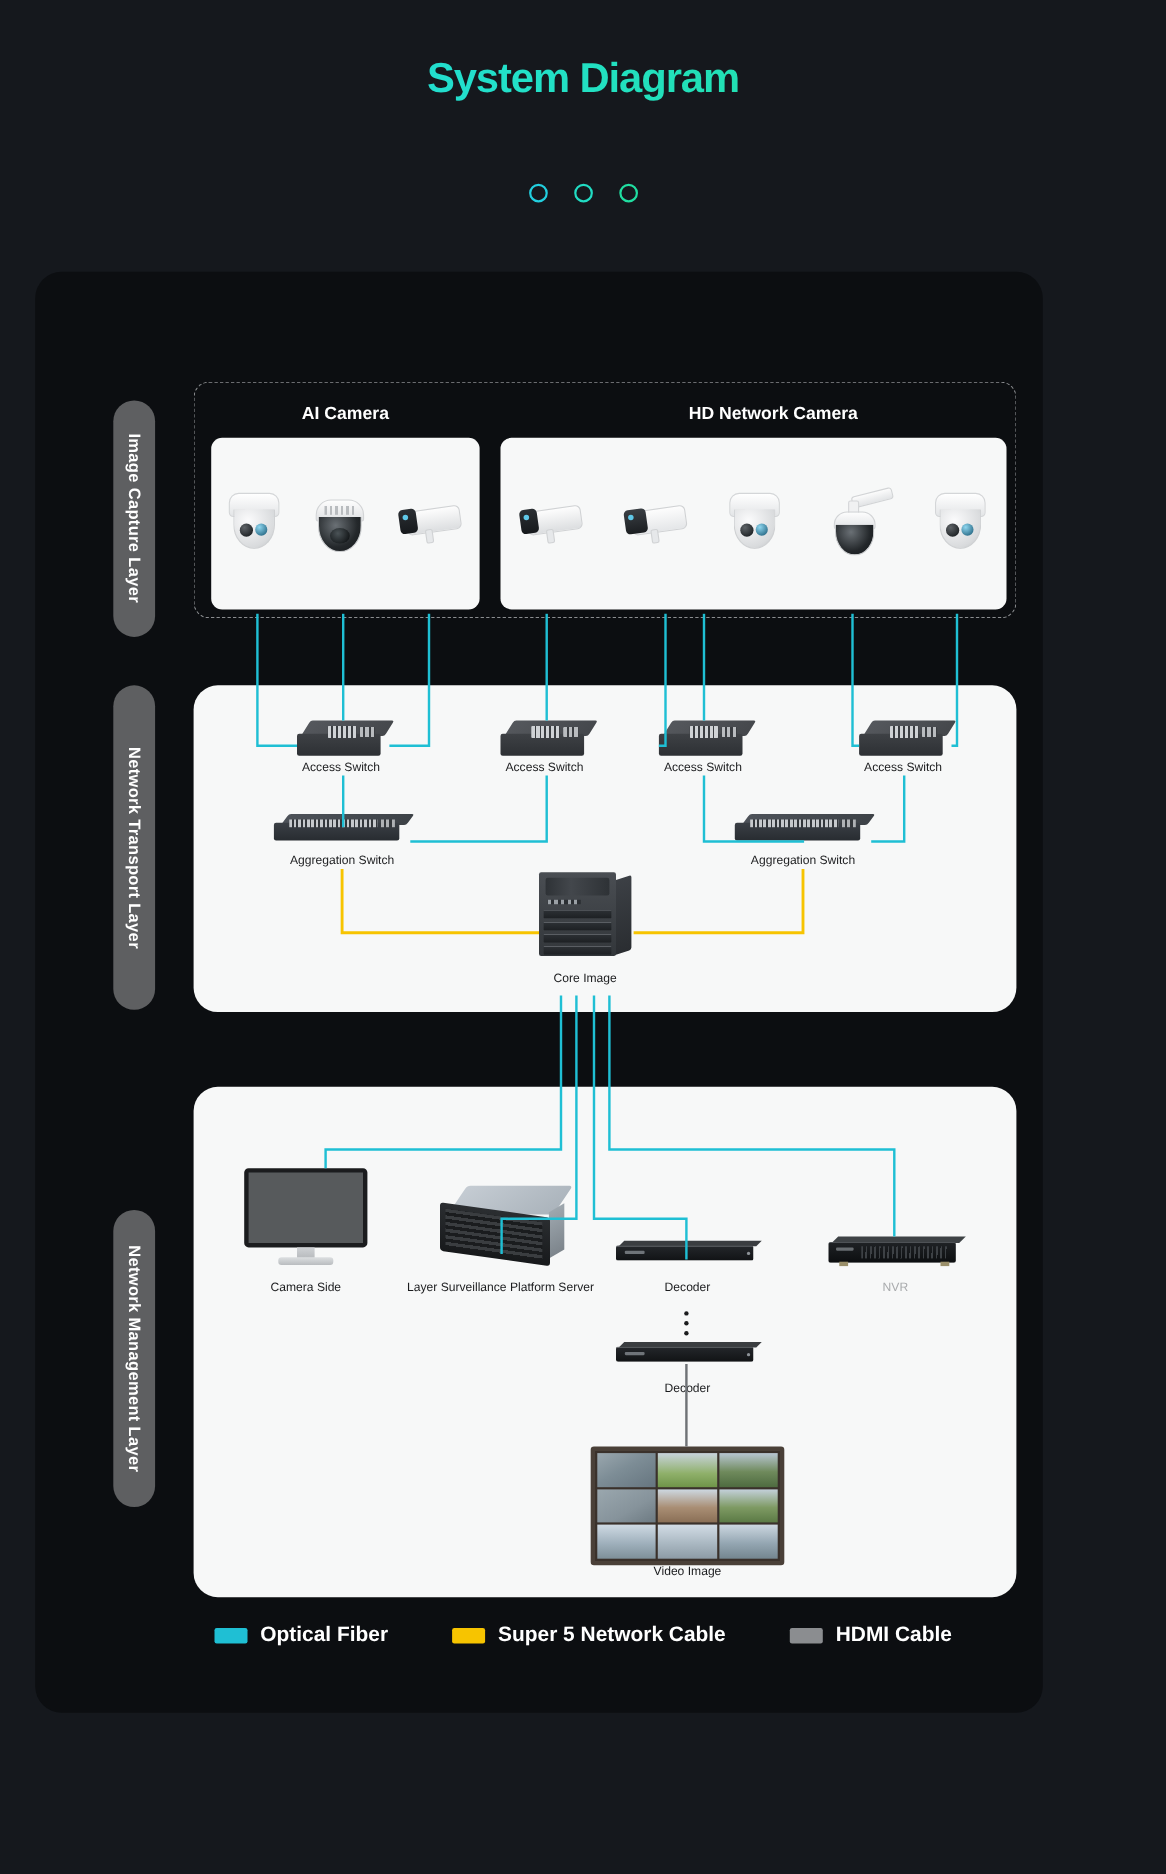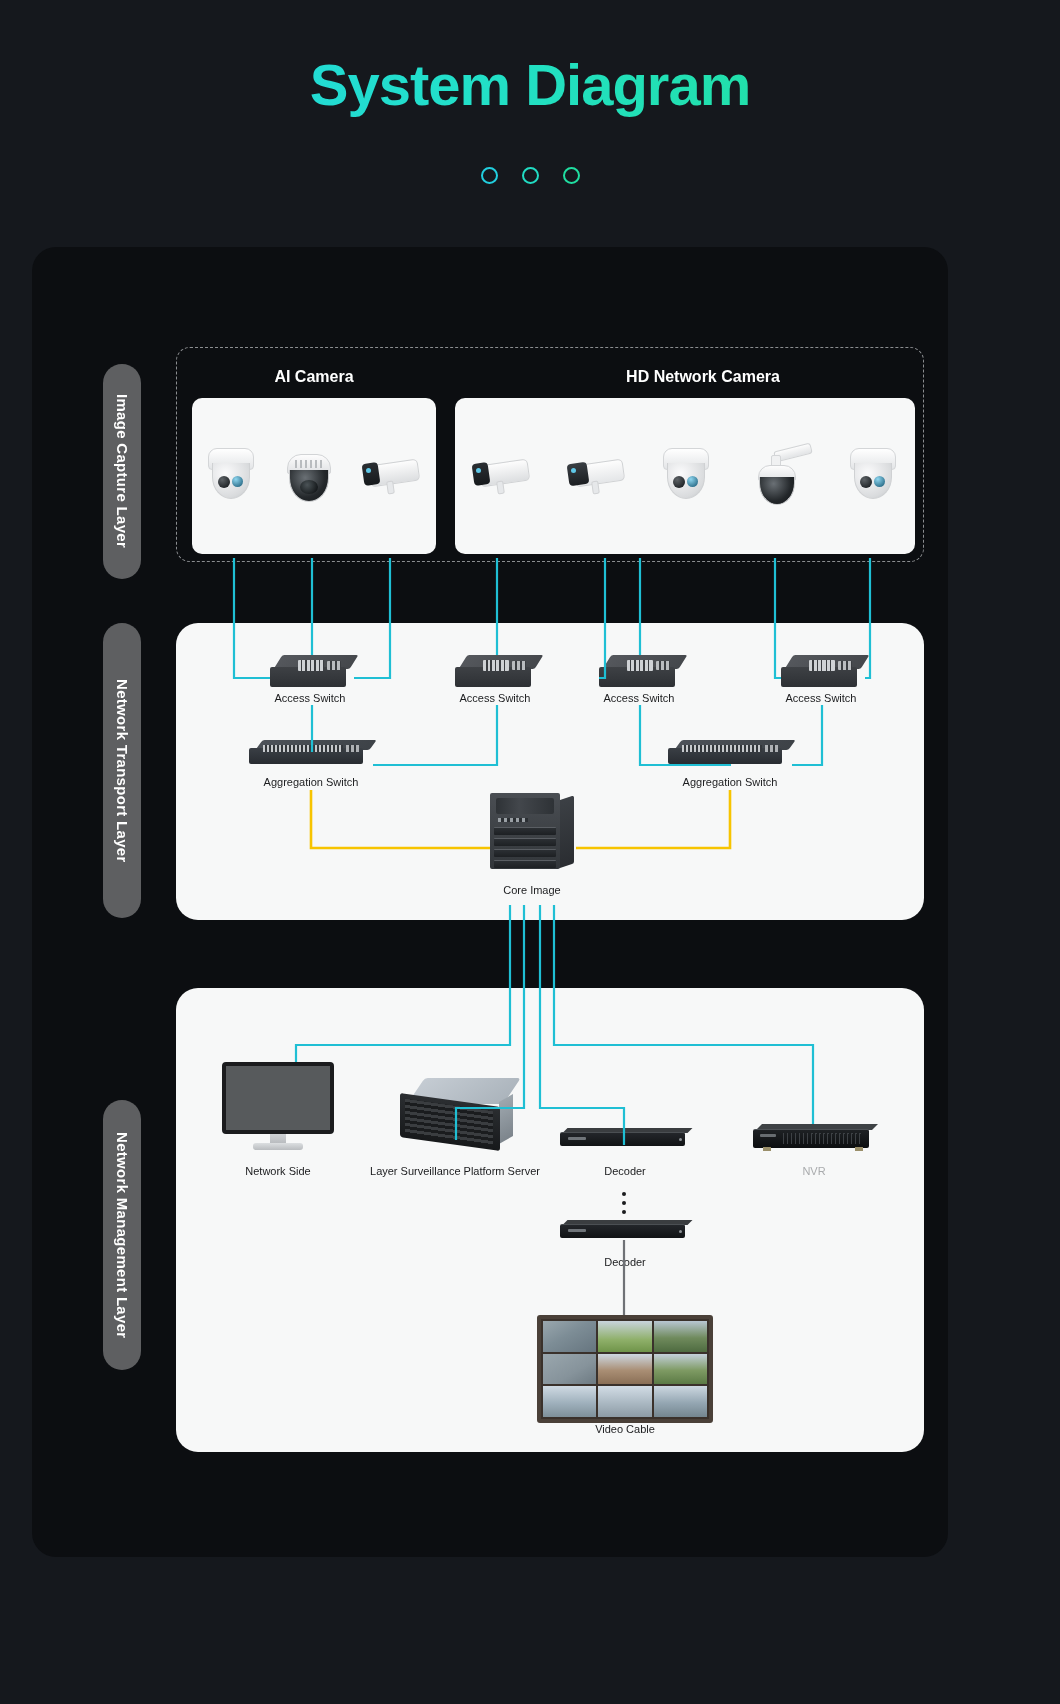--- a/index.html
+++ b/index.html
@@ -8,21 +8,21 @@
     background: #15181d;
     font-family: "Liberation Sans", sans-serif;
     overflow: hidden;
   }
   .page { position: relative; width: 1060px; height: 1704px; background: #15181d; }
 
   
   .title {
     position: absolute; top: 50px; left: 0; width: 1060px;
     text-align: center;
-    font-size: 58px; font-weight: bold; letter-spacing: -1px;
+    font-size: 38px; font-weight: bold; letter-spacing: -1px;
     background: linear-gradient(90deg, #23d3e8 0%, #22e0c8 45%, #21e08a 100%);
     -webkit-background-clip: text; background-clip: text;
     color: transparent; -webkit-text-fill-color: transparent;
     line-height: 1.2;
   }
   .dots { position: absolute; top: 167px; left: 0; width: 1060px;
           display: flex; justify-content: center; gap: 24px; }
   .dot { width: 17px; height: 17px; border: 2px solid #1fd9b4; border-radius: 50%; }
   .dot.d1 { border-color: #22cfdf; }
   .dot.d2 { border-color: #21dcc3; }
@@ -408,21 +408,21 @@
   </div>
   <div class="dev-label" style="left:452px;top:884px;width:160px">Core Image</div>
 
   <div class="panel" id="panel-mgmt"></div>
 
   <div class="mon" style="left:222px;top:1062px">
     <div class="screen"></div>
       <div class="neck"></div>
       <div class="foot"></div>
   </div>
-  <div class="dev-label" style="left:198px;top:1165px;width:160px">Network Side</div>
+  <div class="dev-label" style="left:198px;top:1165px;width:160px">Camera Side</div>
 
   <div class="server" style="left:400px;top:1078px">
     <div class="top"></div>
       <div class="rs"></div>
       <div class="face"></div>
       <div class="bays"></div>
   </div>
   <div class="dev-label" style="left:365px;top:1165px;width:180px">Layer Surveillance Platform Server</div>
 
   <div class="thinbox" style="left:560px;top:1128px">
@@ -461,21 +461,21 @@
     <div class="cell c1"></div>
       <div class="cell c2"></div>
       <div class="cell c3"></div>
     <div class="cell c4"></div>
       <div class="cell c5"></div>
       <div class="cell c6"></div>
     <div class="cell c7"></div>
       <div class="cell c8"></div>
       <div class="cell c9"></div>
   </div>
-  <div class="dev-label" style="left:545px;top:1423px;width:160px">Video Cable</div>
+  <div class="dev-label" style="left:545px;top:1423px;width:160px">Video Image</div>
 
   <svg id="wires">
     <g fill="none" stroke="#1fbfd4" stroke-width="2.2">
 
       <path d="M234,558 L234,678 L270,678"></path>
       <path d="M312,558 L312,655"></path>
       <path d="M390,558 L390,678 L354,678"></path>
 
       <path d="M497,558 L497,655"></path>
       <path d="M640,558 L640,655"></path>
@@ -497,14 +497,28 @@
     <g fill="none" stroke="#f7c400" stroke-width="2.6">
       <path d="M311,790 L311,848 L490,848"></path>
       <path d="M730,790 L730,848 L576,848"></path>
     </g>
 
     <g fill="none" stroke="#6f7276" stroke-width="2.2">
       <path d="M624,1240 L624,1315"></path>
     </g>
   </svg>
 
+  <div class="legend">
+    <div class="legend-item">
+      <div class="legend-swatch" style="background:#1fbfd4"></div>
+      <div class="legend-text">Optical Fiber</div>
+    </div>
+    <div class="legend-item">
+      <div class="legend-swatch" style="background:#f7c400"></div>
+      <div class="legend-text">Super 5 Network Cable</div>
+    </div>
+    <div class="legend-item">
+      <div class="legend-swatch" style="background:#8b8d90"></div>
+      <div class="legend-text">HDMI Cable</div>
+    </div>
+  </div>
 
 </div>
 
 </body></html>

